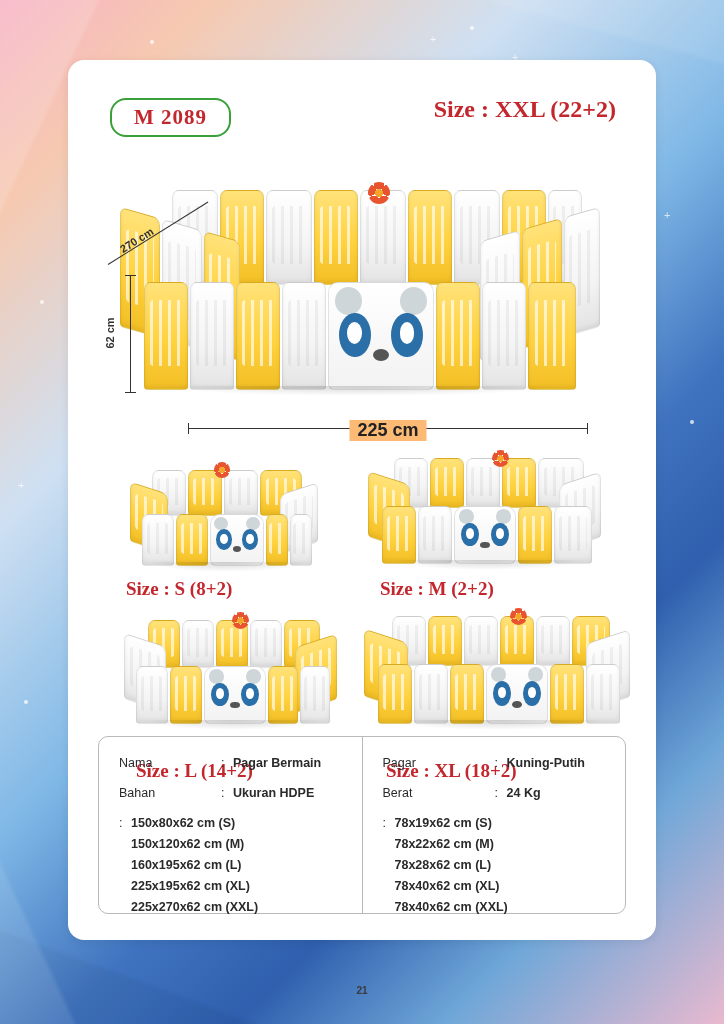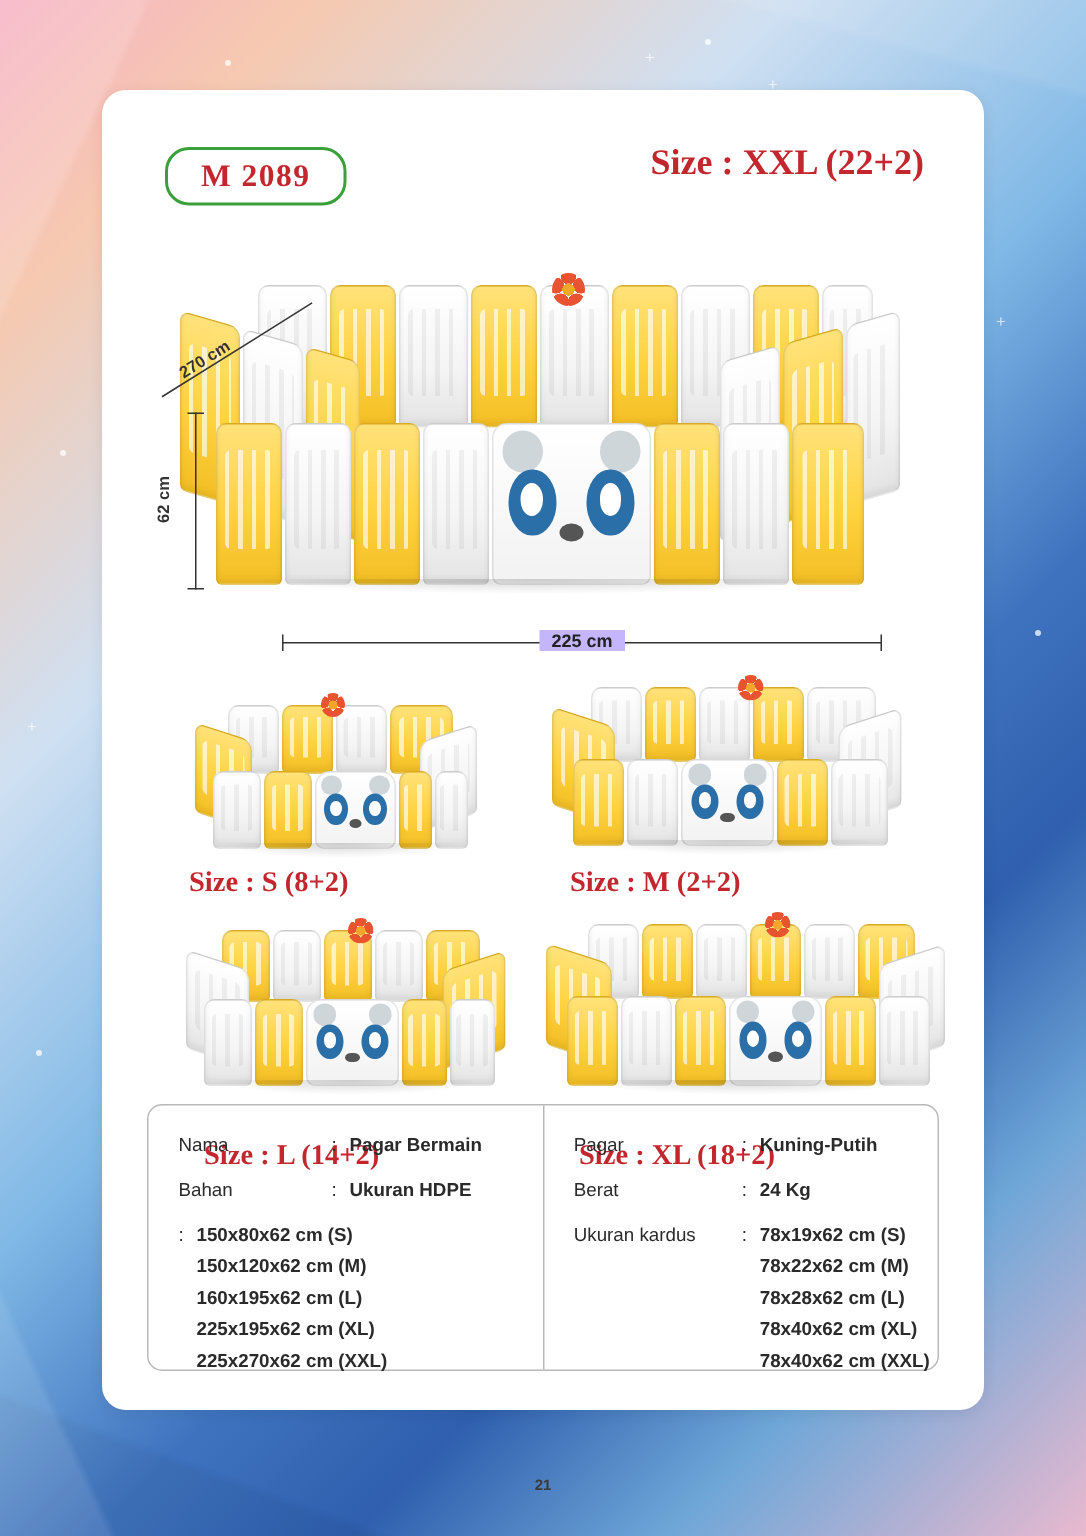--- a/index.html
+++ b/index.html
@@ -211,23 +211,23 @@
     top: 3px;
     width: 1px;
     height: 11px;
     background: #333;
   }
   .dim-225 .txt {
     position: absolute;
     left: 50%;
     top: 0;
     transform: translateX(-50%);
-    background: #c4b5fd;
+    background: #fdba74;
     padding: 0 8px;
-    font-size: 12px;
+    font-size: 18px;
     font-weight: bold;
     color: #222;
   }
 
   .size-caption {
     position: absolute;
     font-size: 19px;
     font-weight: bold;
     color: #c3262c;
     font-family: "Liberation Serif", serif;
@@ -655,21 +655,20 @@
         <span class="k">Pagar</span>
         <span class="sep">:</span>
         <span class="v">Kuning-Putih</span>
       </div>
       <div class="spec-row">
         <span class="k">Berat</span>
         <span class="sep">:</span>
         <span class="v">24 Kg</span>
       </div>
       <div class="spec-row">
-        <span class="k">Ukuran kardus</span>
         <span class="sep">:</span>
         <span class="v">
           <span class="line">78x19x62 cm (S)</span>
           <span class="line indent">78x22x62 cm (M)</span>
           <span class="line indent">78x28x62 cm (L)</span>
           <span class="line indent">78x40x62 cm (XL)</span>
           <span class="line indent">78x40x62 cm (XXL)</span>
         </span>
       </div>
     </div>

